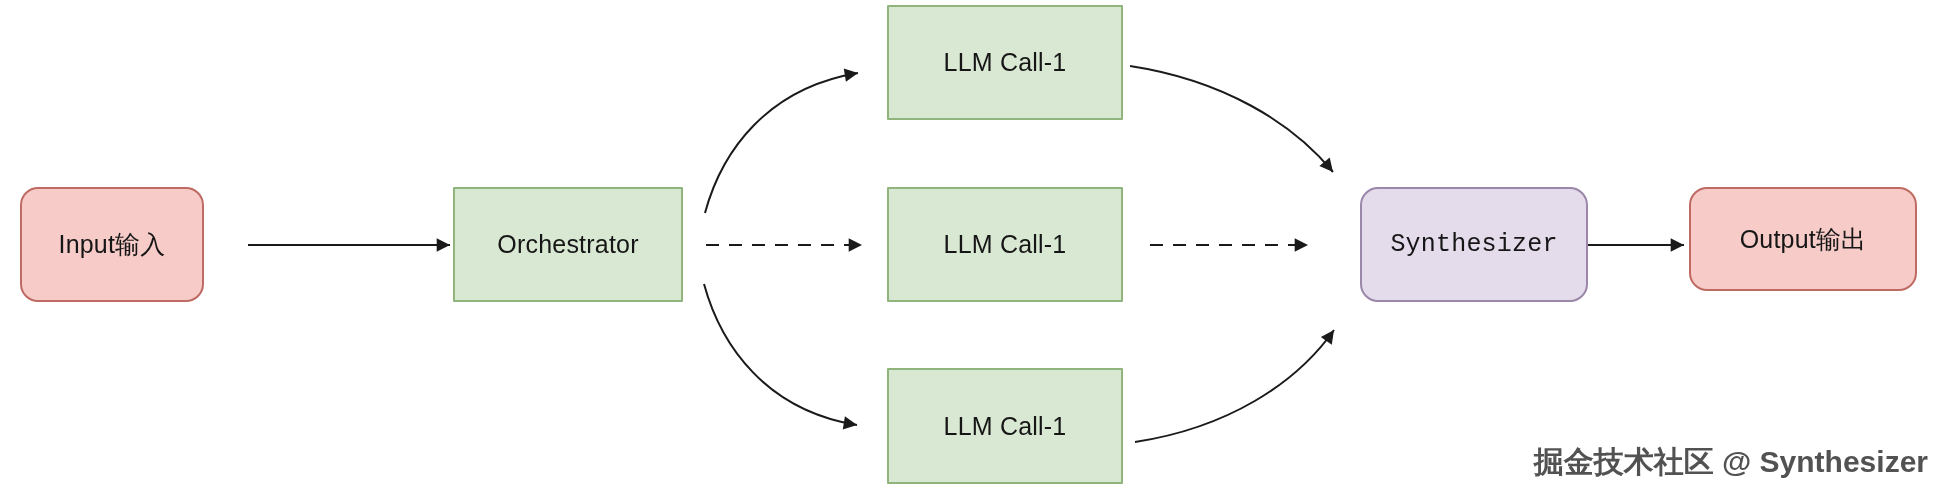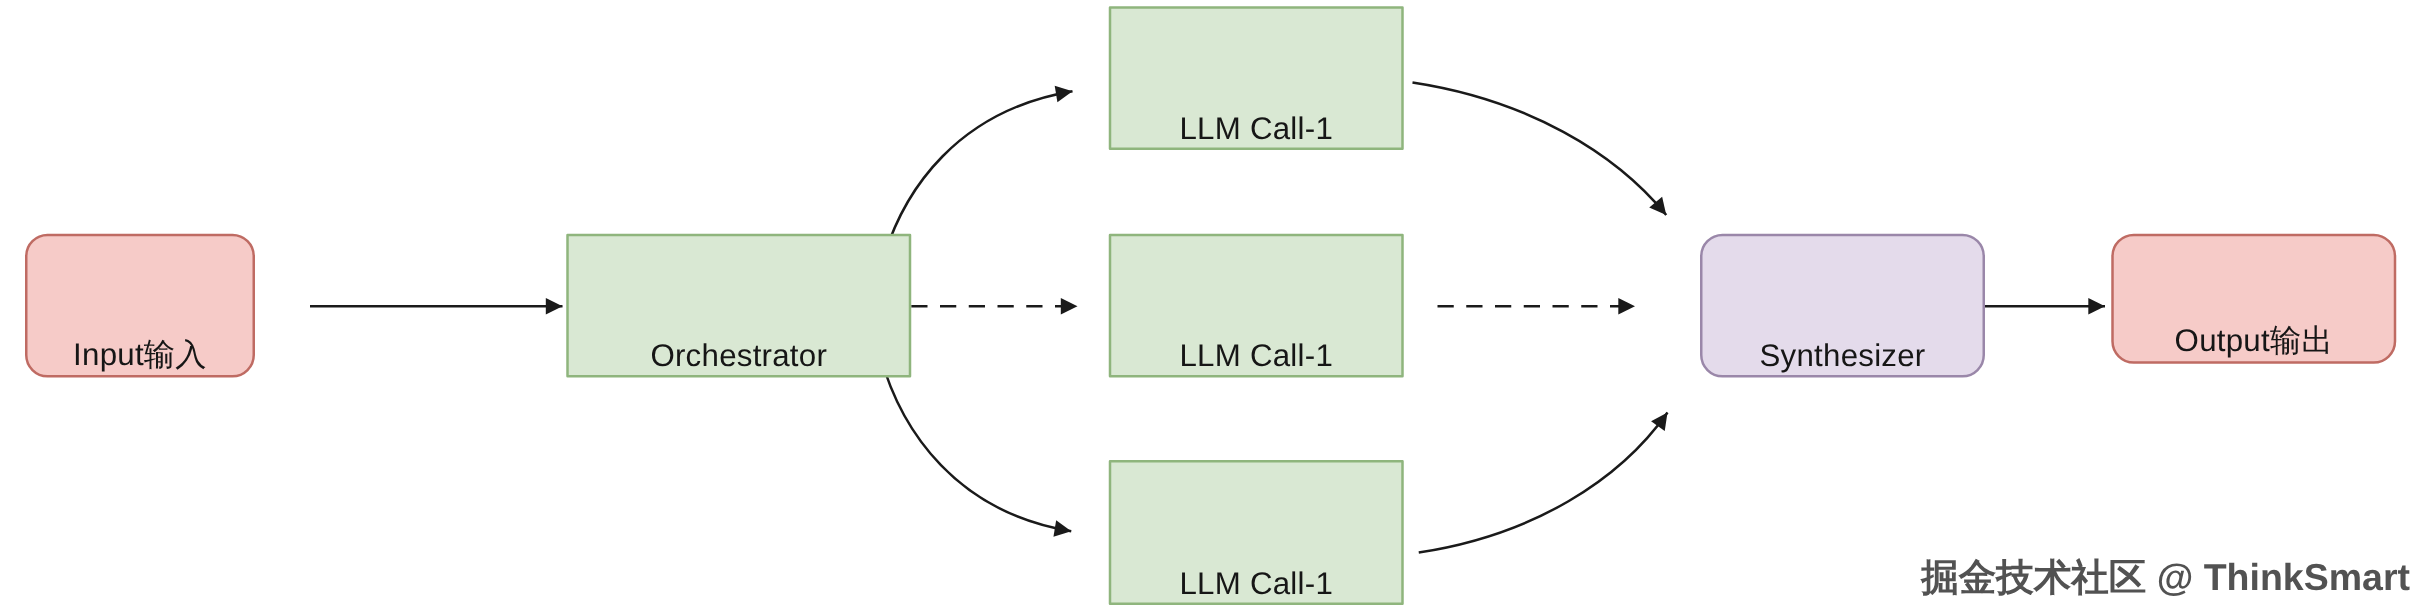--- a/index.html
+++ b/index.html
@@ -9,43 +9,44 @@
     background:#fff;
     font-family:"Liberation Sans", sans-serif;
     overflow:hidden;
   }
   .edges-layer{position:absolute;left:0;top:0;width:1934px;height:492px;}
   .edge{fill:none;stroke:var(--edge,#1a1a1a);stroke-width:2;}
   .edge.dashed{stroke-dasharray:13 10;}
   .arrowhead{fill:var(--edge,#1a1a1a);stroke:none;}
   .node{
     position:absolute;
-    display:flex;align-items:flex-end;justify-content:center;
+    display:flex;align-items:center;justify-content:center;
     font-size:25px;color:#161616;
     box-sizing:border-box;
     text-align:center;
     letter-spacing:0.2px;
   }
   .node.pink{
     background:var(--pink_fill,#f6cbc8);
     border:2px solid var(--pink_stroke,#bf6b63);
     border-radius:18px;
   }
   .node.green{
     background:var(--green_fill,#d9e8d3);
     border:2px solid var(--green_stroke,#8fb57d);
     border-radius:1px;
   }
   .node.purple{
     background:var(--purple_fill,#e4dbeb);
     border:2px solid var(--purple_stroke,#9a87a9);
     border-radius:18px;
+    font-family:Liberation Mono, monospace;
   }
   #node-input       {left:20px;  top:187px; width:184px; height:115px;}
-  #node-orchestrator{left:453px; top:187px; width:276px; height:115px;}
+  #node-orchestrator{left:453px; top:187px; width:230px; height:115px;}
   #node-llm-top     {left:887px; top:5px;   width:236px; height:115px;}
   #node-llm-mid     {left:887px; top:187px; width:236px; height:115px;}
   #node-llm-bottom  {left:887px; top:368px; width:236px; height:116px;}
   #node-synthesizer {left:1360px;top:187px; width:228px; height:115px;}
   #node-output      {left:1689px;top:187px; width:228px; height:104px;}
   .watermark{
     position:absolute;
     right:6px;top:442px;
     font-size:30px;font-weight:bold;
     color:rgba(58,58,58,0.88);
@@ -96,15 +97,15 @@
   </div>
 
   <div class="node purple" id="node-synthesizer">
     <span>Synthesizer</span>
   </div>
 
   <div class="node pink" id="node-output">
     <span>Output输出</span>
   </div>
 
-  <div class="watermark">掘金技术社区 @ ThinkSmart</div>
+  <div class="watermark">掘金技术社区 @ Synthesizer</div>
 
 </div>
 
 </body></html>

